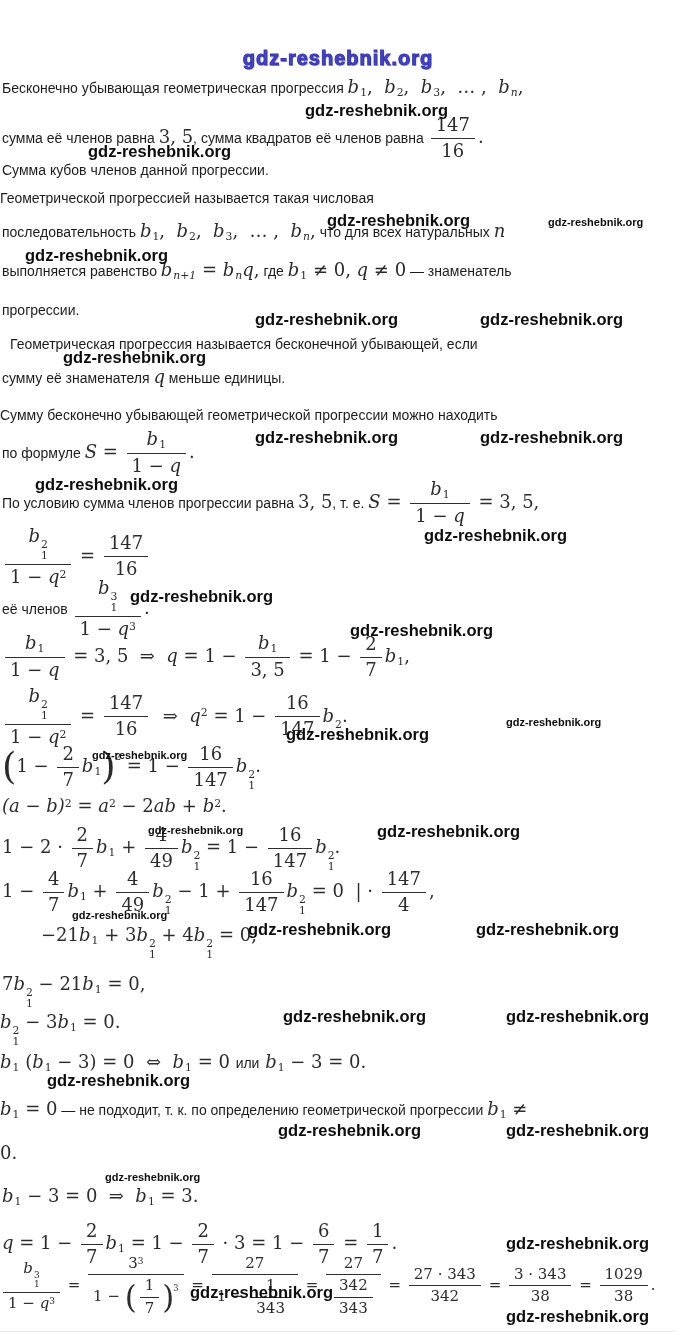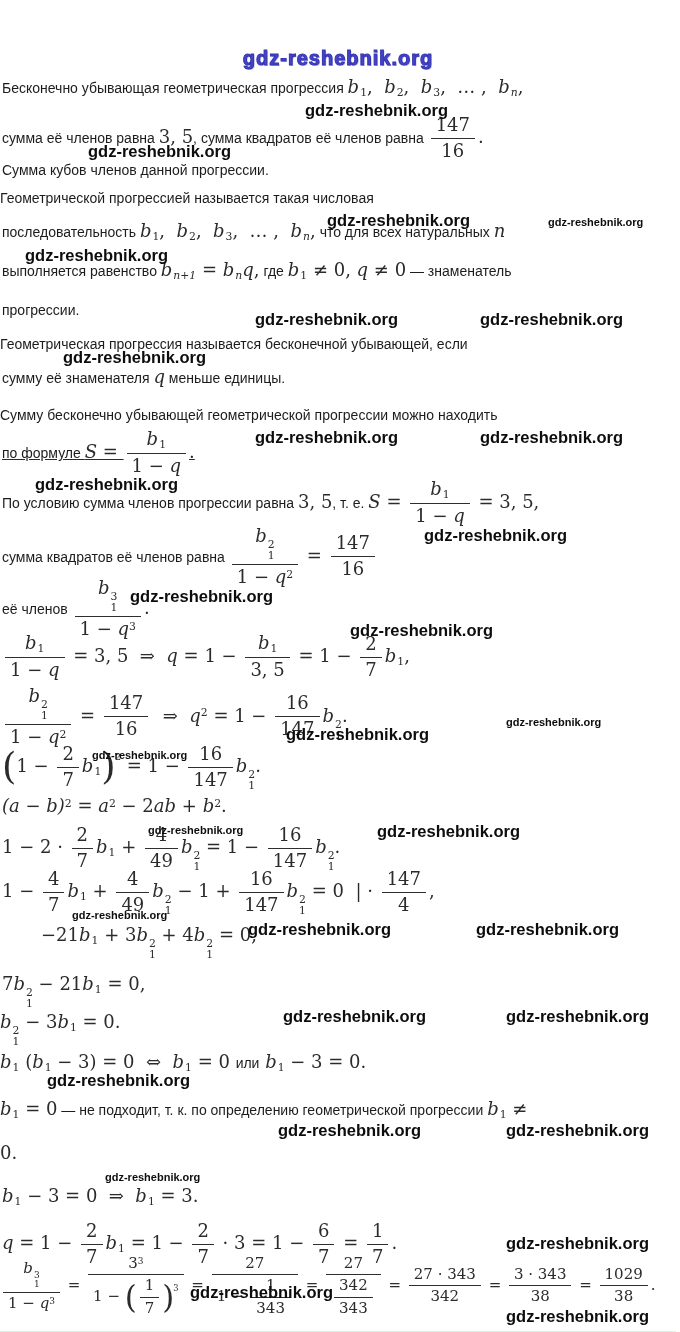--- a/index.html
+++ b/index.html
@@ -37,26 +37,26 @@
 <div class="page">
   <div class="site-header">gdz-reshebnik.org</div>
   <div id="content">
       <div class="row" style="left: 2px; top: 31px;"><span class="txt">Бесконечно убывающая геометрическая прогрессия </span><span class="mv"><span class="mi">b</span><sub class="msub">1</sub></span><span class="mr">,  </span><span class="mv"><span class="mi">b</span><sub class="msub">2</sub></span><span class="mr">,  </span><span class="mv"><span class="mi">b</span><sub class="msub">3</sub></span><span class="mr">,  … ,  </span><span class="mv"><span class="mi">b</span><sub class="msub" style="font-style: italic;">n</sub></span><span class="mr">,</span></div>
       <div class="row" style="left: 2px; top: 70px;"><span class="txt">сумма её членов равна </span><span class="mr">3, 5</span><span class="txt">, сумма квадратов её членов равна </span><span class="frac"><span class="num"><span class="mr">147</span></span><span class="den"><span class="mr">16</span></span></span><span class="mr">.</span></div>
       <div class="row" style="left: 2px; top: 113px;"><span class="txt">Сумма кубов членов данной прогрессии.</span></div>
       <div class="row" style="left: 0px; top: 141px;"><span class="txt">Геометрической прогрессией называется такая числовая</span></div>
       <div class="row" style="left: 2px; top: 175px;"><span class="txt">последовательность </span><span class="mv"><span class="mi">b</span><sub class="msub">1</sub></span><span class="mr">,  </span><span class="mv"><span class="mi">b</span><sub class="msub">2</sub></span><span class="mr">,  </span><span class="mv"><span class="mi">b</span><sub class="msub">3</sub></span><span class="mr">,  … ,  </span><span class="mv"><span class="mi">b</span><sub class="msub" style="font-style: italic;">n</sub></span><span class="mr">,</span><span class="txt"> что для всех натуральных </span><span class="mi">n</span></div>
       <div class="row" style="left: 2px; top: 214px;"><span class="txt">выполняется равенство </span><span class="mv"><span class="mi">b</span><sub class="msub" style="font-style: italic;">n+1</sub></span><span class="mr"> = </span><span class="mv"><span class="mi">b</span><sub class="msub" style="font-style: italic;">n</sub></span><span class="mi">q</span><span class="mr">,</span><span class="txt"> где </span><span class="mv"><span class="mi">b</span><sub class="msub">1</sub></span><span class="mr"> ≠ 0, </span><span class="mi">q</span><span class="mr"> ≠ 0</span><span class="txt"> — знаменатель</span></div>
       <div class="row" style="left: 2px; top: 253px;"><span class="txt">прогрессии.</span></div>
-      <div class="row" style="left: 0px; top: 287px;"><span class="txt">Геометрическая прогрессия называется бесконечной убывающей, если</span></div>
+      <div class="row" style="left: 10px; top: 287px;"><span class="txt">Геометрическая прогрессия называется бесконечной убывающей, если</span></div>
       <div class="row" style="left: 2px; top: 321px;"><span class="txt">сумму её знаменателя </span><span class="mi">q</span><span class="txt"> меньше единицы.</span></div>
       <div class="row" style="left: 0px; top: 358px;"><span class="txt">Сумму бесконечно убывающей геометрической прогрессии можно находить</span></div>
-      <div class="row" style="left: 2px; top: 384px; text-decoration: underline;"><span class="txt">по формуле </span><span class="mi">S</span><span class="mr"> = </span><span class="frac"><span class="num"><span class="mv"><span class="mi">b</span><sub class="msub">1</sub></span></span><span class="den"><span class="mr">1 − </span><span class="mi">q</span></span></span><span class="mr">.</span></div>
+      <div class="row" style="left: 2px; top: 384px;"><span class="txt">по формуле </span><span class="mi">S</span><span class="mr"> = </span><span class="frac"><span class="num"><span class="mv"><span class="mi">b</span><sub class="msub">1</sub></span></span><span class="den"><span class="mr">1 − </span><span class="mi">q</span></span></span><span class="mr">.</span></div>
       <div class="row" style="left: 2px; top: 434px;"><span class="txt">По условию сумма членов прогрессии равна </span><span class="mr">3, 5</span><span class="txt">, т. е. </span><span class="mi">S</span><span class="mr"> = </span><span class="frac"><span class="num"><span class="mv"><span class="mi">b</span><sub class="msub">1</sub></span></span><span class="den"><span class="mr">1 − </span><span class="mi">q</span></span></span><span class="mr"> = 3, 5,</span></div>
-      <div class="row" style="left: 2px; top: 481px;"><span class="txt">сумма квадратов её членов равна </span><span class="frac"><span class="num"><span class="mv"><span class="mi">b</span><span class="stack">
+      <div class="row" style="left: 2px; top: 481px;"><span class="frac"><span class="num"><span class="mv"><span class="mi">b</span><span class="stack">
                 <span class="up">2</span>
                 <span class="dn">1</span>
               </span></span></span><span class="den"><span class="mr">1 − </span><span class="mi">q</span><sup class="msup">2</sup></span></span><span class="mr"> = </span><span class="frac"><span class="num"><span class="mr">147</span></span><span class="den"><span class="mr">16</span></span></span></div>
       <div class="row" style="left: 2px; top: 533px;"><span class="txt">её членов </span><span class="frac"><span class="num"><span class="mv"><span class="mi">b</span><span class="stack">
                 <span class="up">3</span>
                 <span class="dn">1</span>
               </span></span></span><span class="den"><span class="mr">1 − </span><span class="mi">q</span><sup class="msup">3</sup></span></span><span class="mr">.</span></div>
       <div class="row" style="left: 2px; top: 588px;"><span class="frac"><span class="num"><span class="mv"><span class="mi">b</span><sub class="msub">1</sub></span></span><span class="den"><span class="mr">1 − </span><span class="mi">q</span></span></span><span class="mr"> = 3, 5  ⇒  </span><span class="mi">q</span><span class="mr"> = 1 − </span><span class="frac"><span class="num"><span class="mv"><span class="mi">b</span><sub class="msub">1</sub></span></span><span class="den"><span class="mr">3, 5</span></span></span><span class="mr"> = 1 − </span><span class="frac"><span class="num"><span class="mr">2</span></span><span class="den"><span class="mr">7</span></span></span><span class="mv"><span class="mi">b</span><sub class="msub">1</sub></span><span class="mr">,</span></div>
       <div class="row" style="left: 2px; top: 641px;"><span class="frac"><span class="num"><span class="mv"><span class="mi">b</span><span class="stack">
                 <span class="up">2</span>

